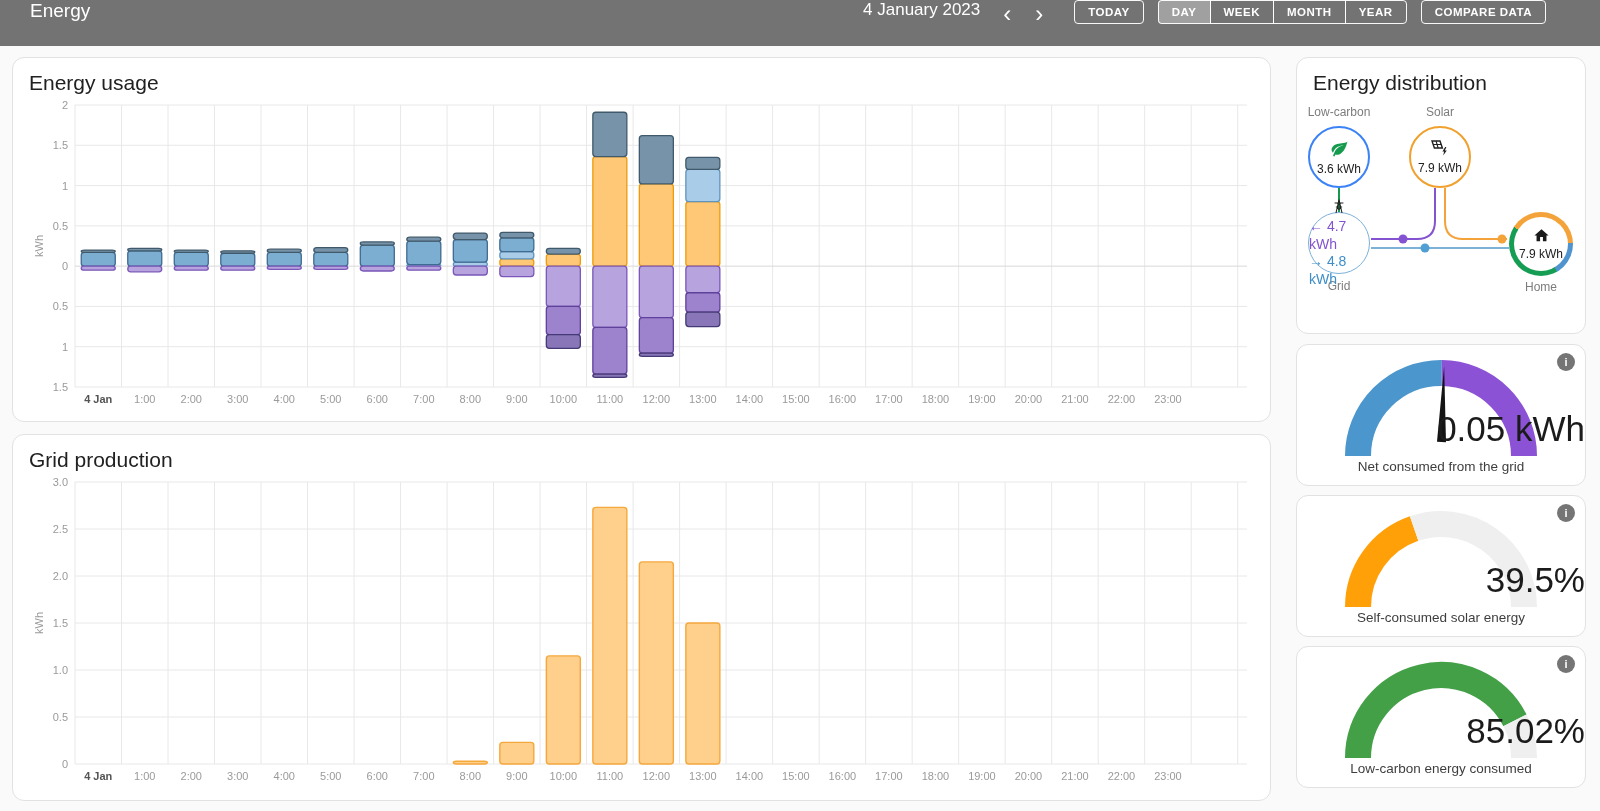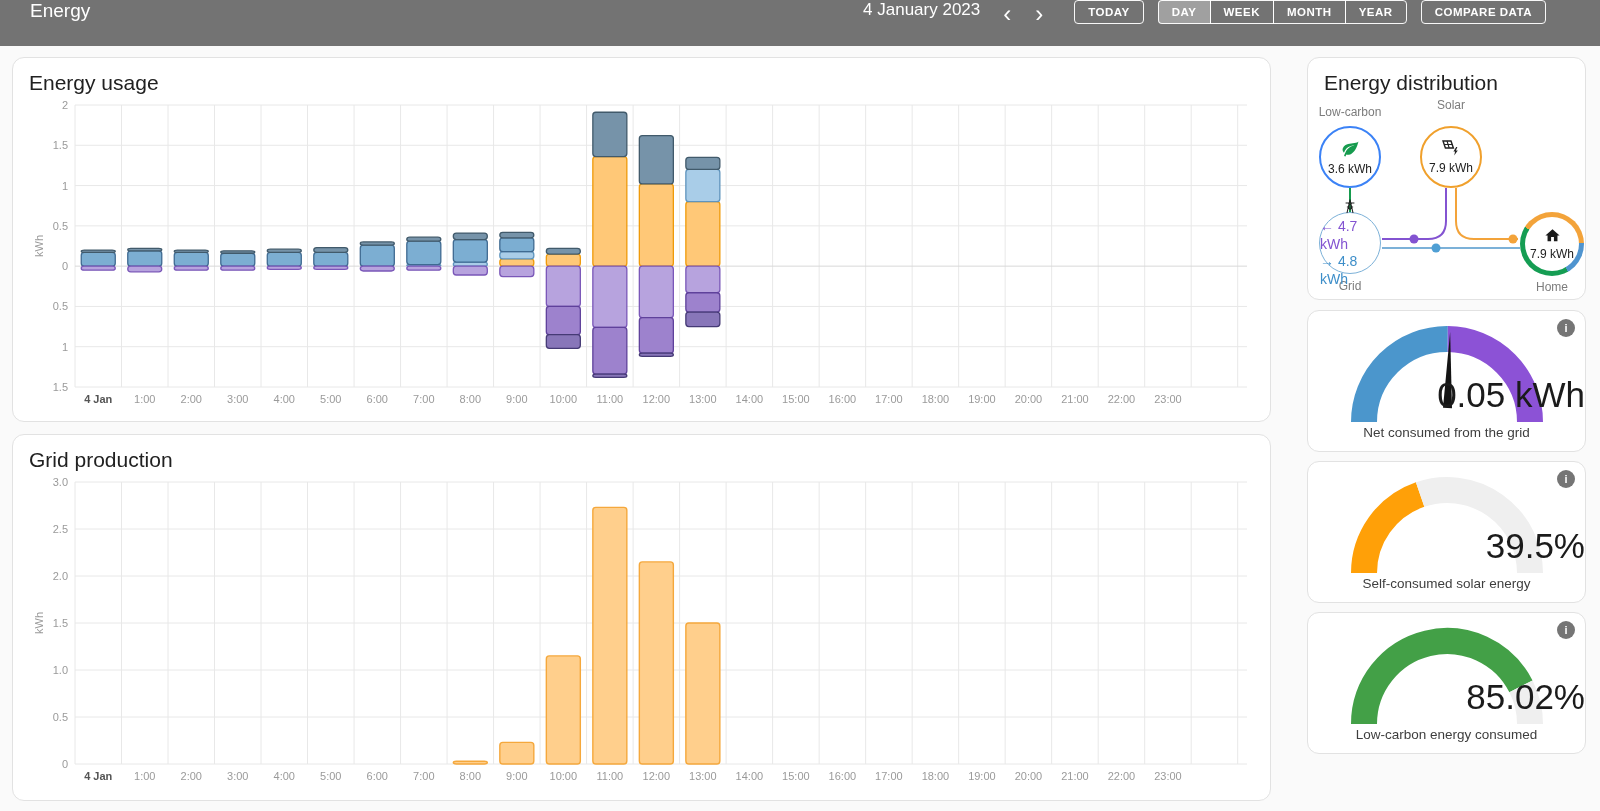--- a/index.html
+++ b/index.html
@@ -15,34 +15,34 @@
           font-size:11.5px; font-weight:700; letter-spacing:.5px; border-radius:4px; padding:5px 13px; cursor:pointer; }
   .hbtn.today { margin:0 14px 0 16px; }
   .seg-group { display:flex; }
   .seg-group .hbtn { border-radius:0; margin-left:-1px; }
   .seg-group .hbtn:first-child { border-radius:4px 0 0 4px; margin-left:0; }
   .seg-group .hbtn:last-child { border-radius:0 4px 4px 0; }
   .seg-group .hbtn.active { background:rgba(255,255,255,.32); }
   .hbtn.compare { margin-left:14px; }
 
   
-  .main { display:flex; padding:11px 14px 0 12px; gap:36px; }
+  .main { display:flex; padding:11px 14px 0 12px; gap:25px; }
   .col-left { width:1259px; display:flex; flex-direction:column; gap:12px; }
   .col-right { width:290px; display:flex; flex-direction:column; }
   .card { background:#fff; border:1px solid #e2e2e2; border-radius:12px; }
   .card-title { font-size:21px; font-weight:400; color:#212121; padding:13px 16px 2px 16px; }
 
   .chart-card-1 { height:365px; }
   .chart-card-2 { height:367px; }
   .chart-svg { display:block; margin:2px 16px 0 16px; }
   .tick { font-size:11px; fill:#9a9a9a; font-family:"Liberation Sans",sans-serif; }
   .tick-first { fill:#545454; font-weight:700; }
 
   
-  .dist-card { height:243px; position:relative; }
+  .dist-card { height:277px; position:relative; }
   .dist-svg { position:absolute; left:0; top:0; }
   .dlabel { position:absolute; font-size:12px; color:#7c7c7c; transform:translateX(-50%); white-space:nowrap; }
   .dnode { position:absolute; background:#fff; border-radius:50%; display:flex; flex-direction:column; align-items:center;
            justify-content:center; font-size:12px; color:#212121; }
   .dnode .nval { margin-top:1px; }
   .node-low    { left:11px;  top:68px;  width:62px; height:62px; border:2px solid #3b82f6; }
   .node-solar  { left:112px; top:68px;  width:62px; height:62px; border:2px solid #f0a02c; }
   .node-grid   { left:11px;  top:154px; width:62px; height:62px; border:1.5px solid #7cb1d8; font-size:14px; line-height:1.25; }
   .g-in  { color:#8353d1; }
   .g-out { color:#3d8ec9; }
@@ -297,21 +297,21 @@
           <path d="M42,130 L42,154" stroke="#169b4e" fill="none" stroke-width="2"></path>
           <path d="M138,130 L138,163 Q138,181 120,181 L74,181" stroke="#8353d1" fill="none" stroke-width="2"></path>
           <path d="M148,130 L148,163 Q148,181 166,181 L210,181" stroke="#f3a33a" fill="none" stroke-width="2"></path>
           <path d="M74,190 L212,190" stroke="#7cb1d8" fill="none" stroke-width="2"></path>
           <circle cx="106" cy="181" r="4.5" fill="#8353d1"></circle>
           <circle cx="205" cy="181" r="4.5" fill="#f3a33a"></circle>
           <circle cx="128" cy="190" r="4.5" fill="#4f9fd4"></circle>
         </svg>
 
       <div class="dlabel" style="left:42px; top:47px;">Low-carbon</div>
-      <div class="dlabel" style="left:143px; top:40px;text-align:right;">Solar</div>
+      <div class="dlabel" style="left:143px; top:47px;text-align:right;">Solar</div>
       <div class="dlabel" style="left:42px; top:221px;">Grid</div>
       <div class="dlabel" style="left:244px; top:222px;">Home</div>
 
       <div class="dnode node-low">
         <span>
           <svg width="19" height="19" viewBox="0 0 24 24">
               <path fill="#169b4e" d="M17,8C8,10 5.9,16.17 3.82,21.34L5.71,22L6.66,19.7C7.14,19.87 7.64,20 8,20C19,20 22,3 22,3C21,5 14,5.25 9,6.25C4,7.25 2,11.5 2,13.5C2,15.5 3.75,17.25 3.75,17.25C7,8 17,8 17,8Z"></path>
             </svg>
         </span>
         <span class="nval">3.6 kWh</span>

